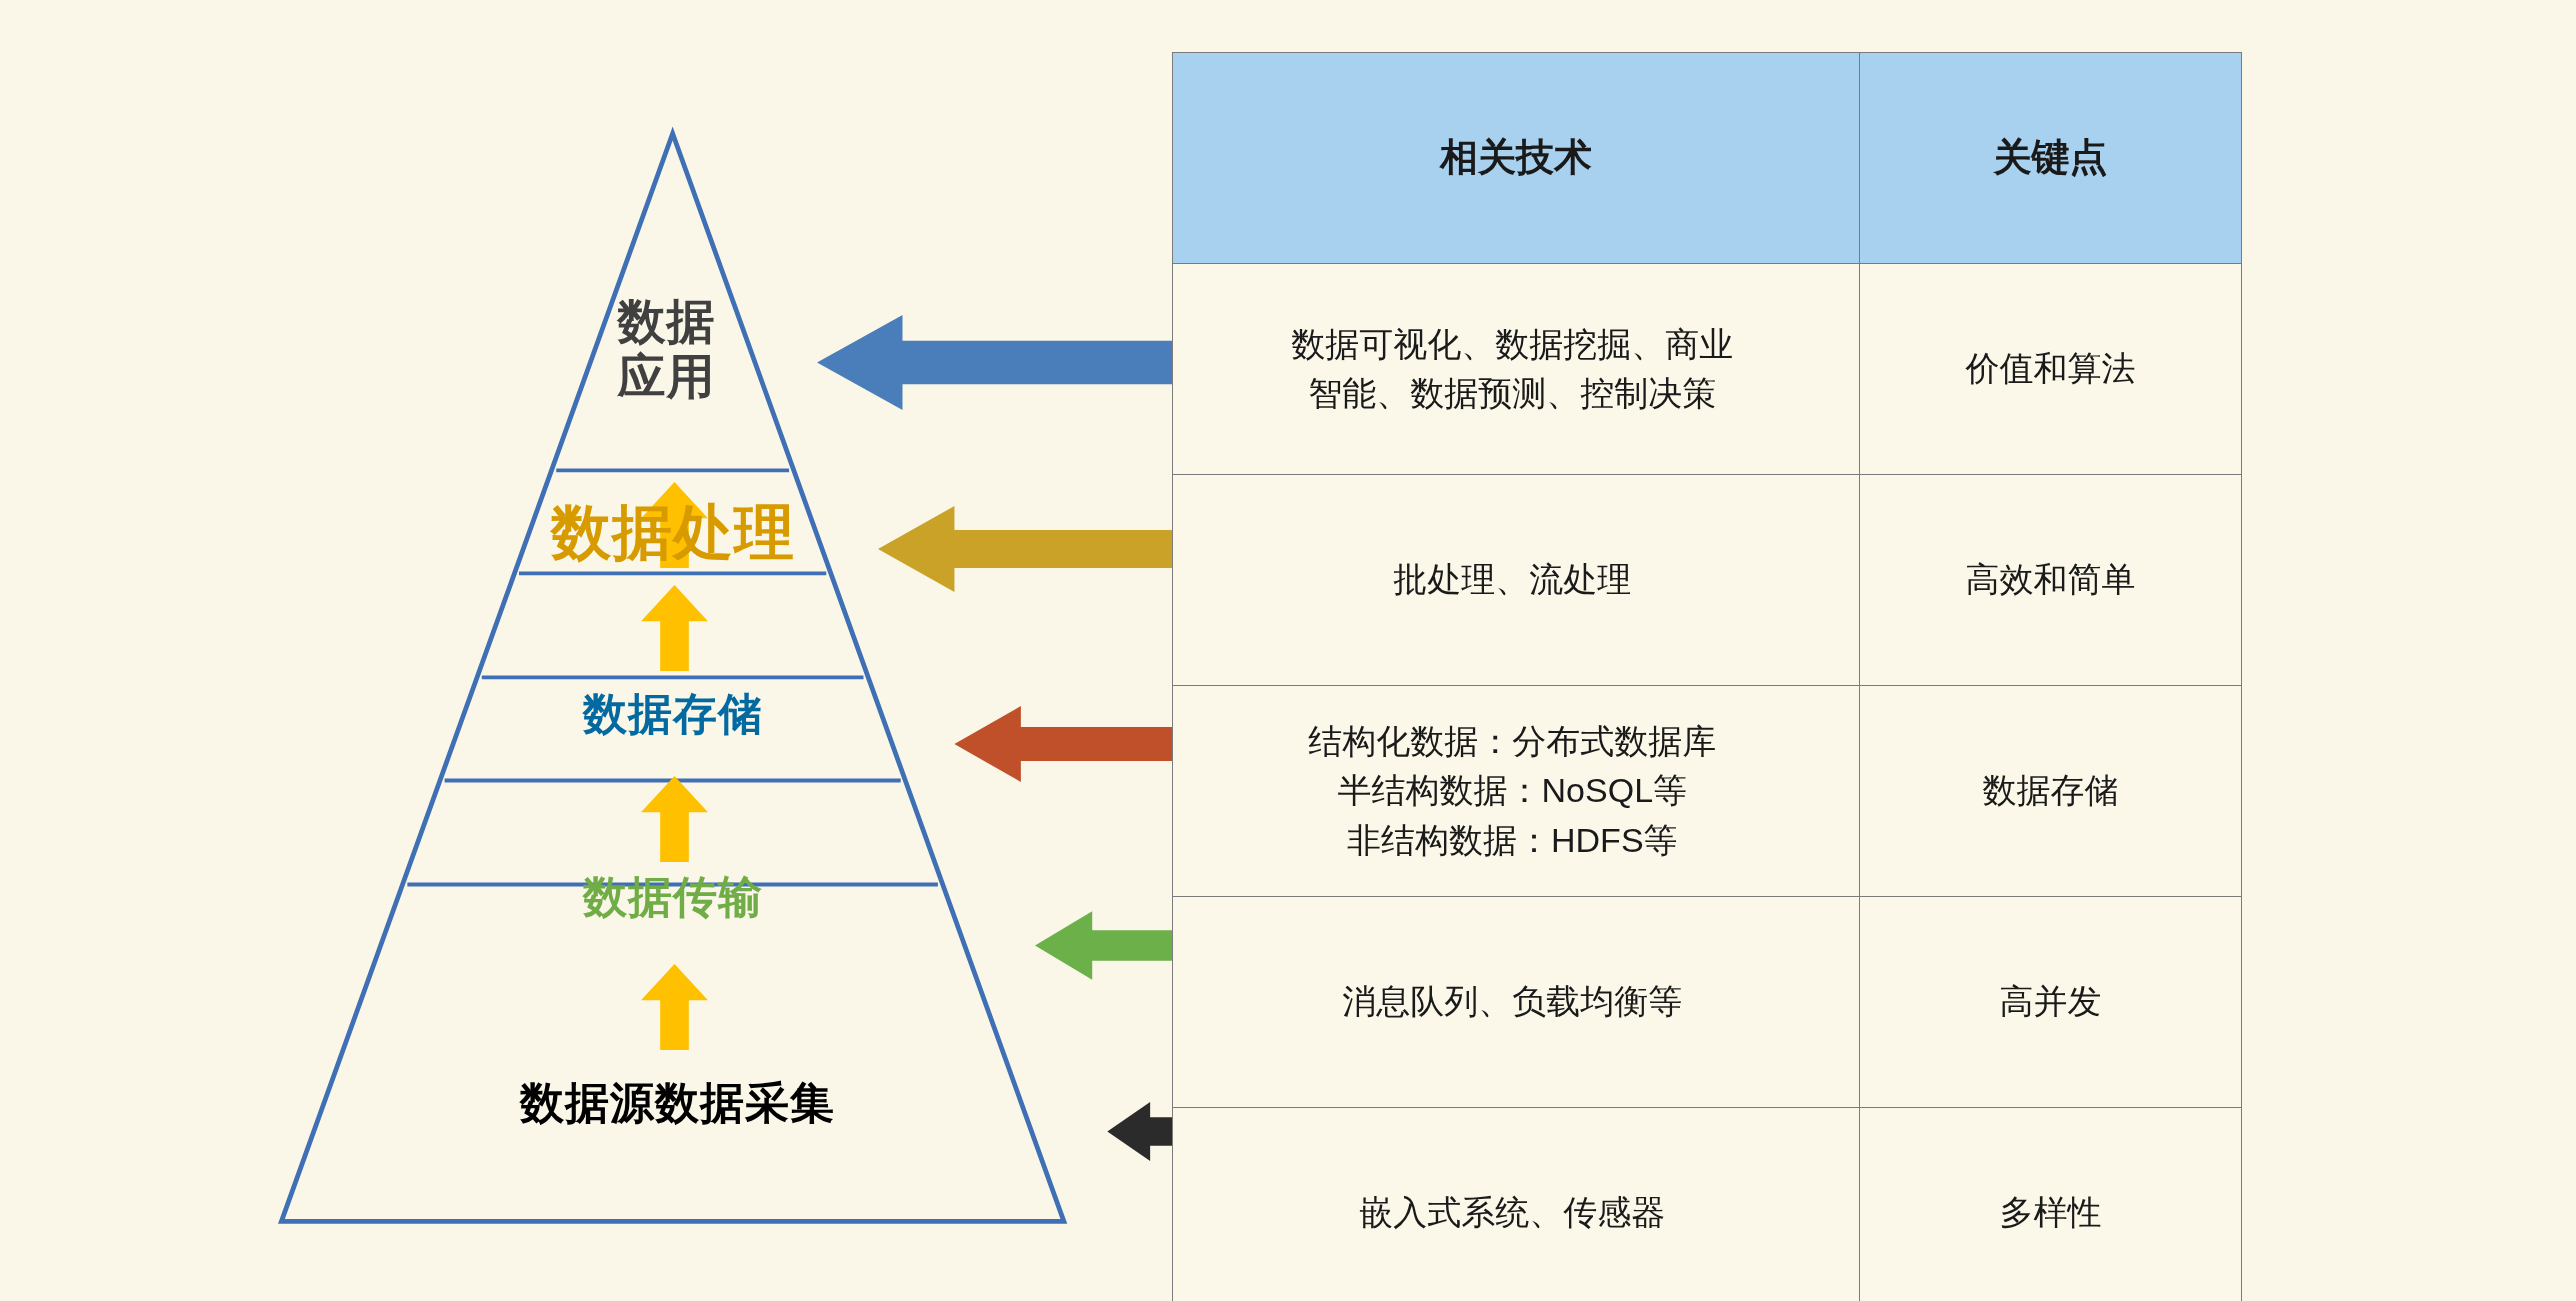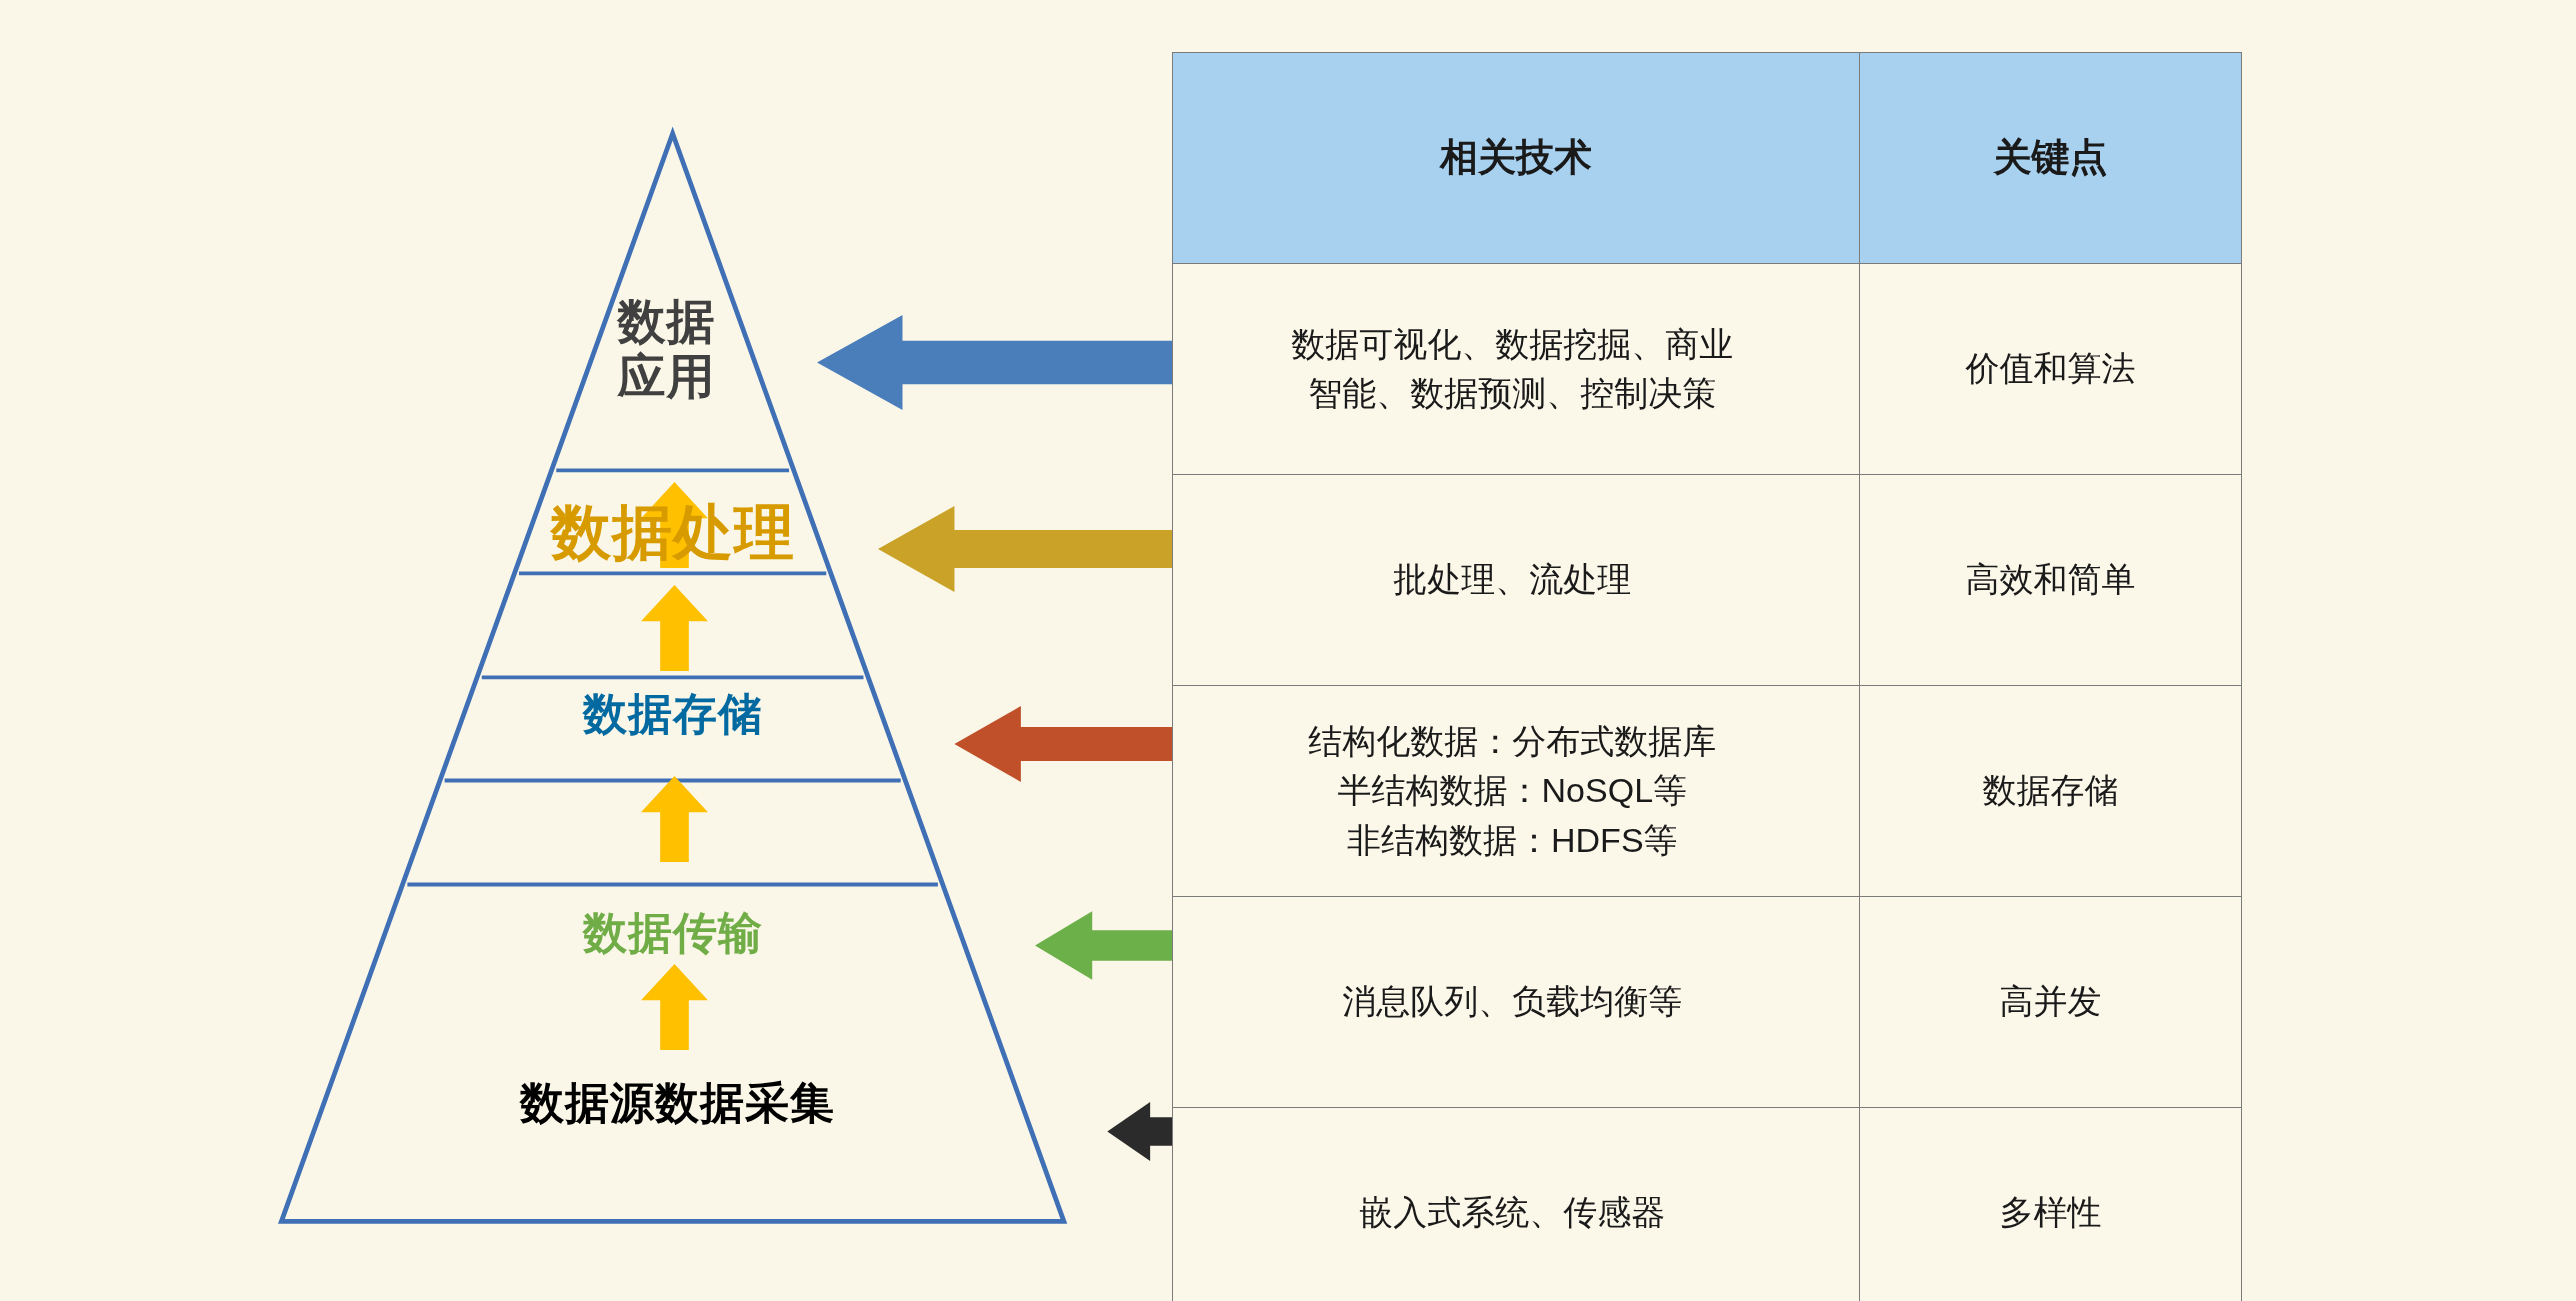--- a/index.html
+++ b/index.html
@@ -104,21 +104,21 @@
   <svg class="up-arrow" style="left:374px; top:461px;" width="67" height="86" viewBox="0 0 70 90">
     <polygon points="35,0 70,38 50,38 50,90 20,90 20,38 0,38" fill="#ffc000"></polygon>
   </svg>
 
   <div class="tier-label" style="left:258px; top:565px; width:296px; font-size:44px; color:#0369a1;">数据存储</div>
 
   <svg class="up-arrow" style="left:374px; top:652px;" width="67" height="86" viewBox="0 0 70 90">
     <polygon points="35,0 70,38 50,38 50,90 20,90 20,38 0,38" fill="#ffc000"></polygon>
   </svg>
 
-  <div class="tier-label" style="left:258px; top:784px; width:296px; font-size:44px; color:#70ad47;">数据传输</div>
+  <div class="tier-label" style="left:258px; top:748px; width:296px; font-size:44px; color:#70ad47;">数据传输</div>
 
   <svg class="up-arrow" style="left:374px; top:840px;" width="67" height="86" viewBox="0 0 70 90">
     <polygon points="35,0 70,38 50,38 50,90 20,90 20,38 0,38" fill="#ffc000"></polygon>
   </svg>
 
   <div class="tier-label" style="left:172px; top:954px; width:477px; font-size:44px; color:#000000;">数据源数据采集</div>
 </div>
 
 <svg class="side-arrow" style="left:816px; top:315px;" width="363" height="95" viewBox="0 0 380 100">
   <polygon points="0,50 90,0 90,27 380,27 380,73 90,73 90,100" fill="#4a7ebb"></polygon>

